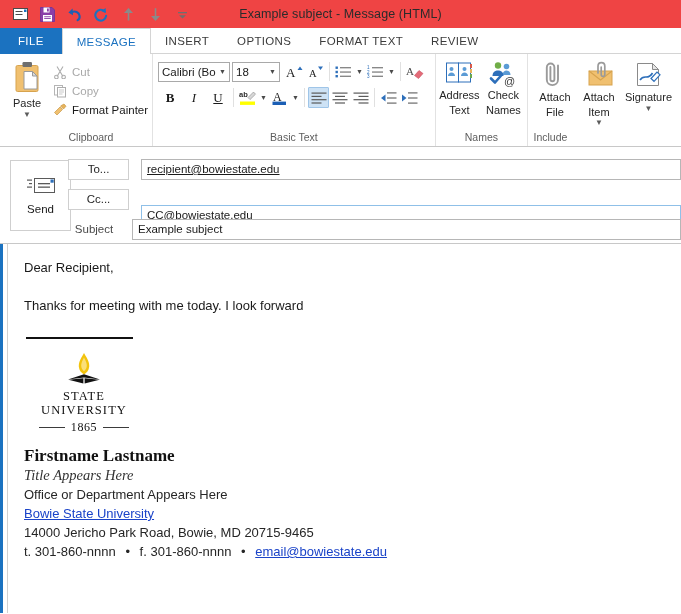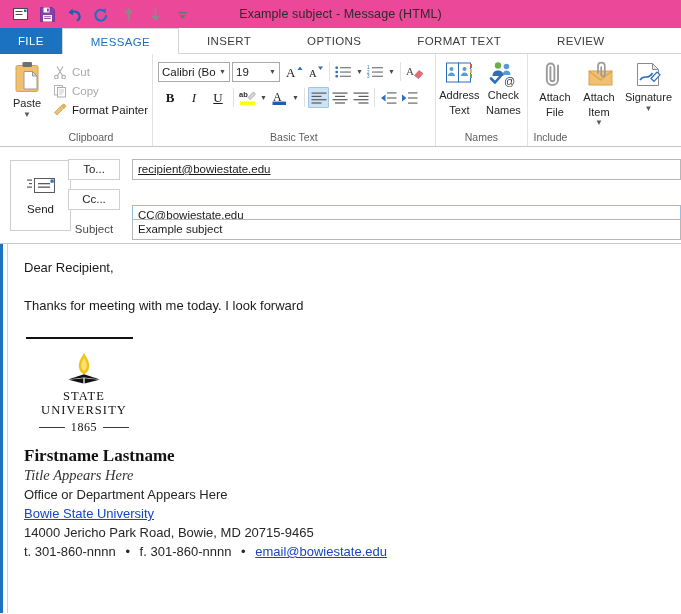--- a/index.html
+++ b/index.html
@@ -7,34 +7,34 @@
   body {
     width:681px; height:614px; overflow:hidden;
     background:#ffffff;
     font-family:"Liberation Sans", sans-serif;
     font-size:12px; color:#1a1a1a;
     -webkit-font-smoothing:antialiased;
   }
   #app { position:relative; width:681px; height:614px; background:#fff; }
 
   
-  .titlebar { position:relative; height:28px; background:#ec4899; }
+  .titlebar { position:relative; height:28px; background:#ef4444; }
   .qat { position:absolute; left:8px; top:0; height:28px; display:flex; align-items:center; gap:3px; }
   .qat-btn { width:24px; height:22px; display:flex; align-items:center; justify-content:center; cursor:pointer; }
   .win-title {
     position:absolute; left:0; right:0; top:0; height:28px;
     display:flex; align-items:center; justify-content:center;
     font-size:12.5px; color:#2b2b2b; letter-spacing:.1px; pointer-events:none;
   }
 
   
   .tabstrip { position:relative; height:26px; background:#fff; border-bottom:1px solid #d4d4d4; }
   .tabs { display:flex; height:26px; align-items:stretch; }
   .tab {
-    display:flex; align-items:center; padding:0 28px; height:26px;
+    display:flex; align-items:center; padding:0 14px; height:26px;
     font-size:11.5px; letter-spacing:.35px; color:#3b3b3b; cursor:pointer;
     text-transform:uppercase; white-space:nowrap;
   }
   .tab.file { background:#1b72c0; color:#fff; padding:0 18px; font-weight:400; }
   .tab.active {
     background:#fff; color:#1b72c0;
     border-left:1px solid #d4d4d4; border-right:1px solid #d4d4d4; border-top:1px solid #d4d4d4;
     margin-bottom:-1px; position:relative; z-index:3;
   }
 
@@ -83,21 +83,21 @@
   
   .hdr { position:relative; height:97px; background:#fff; border-bottom:1px solid #c8c8c8; }
   .sendbtn {
     position:absolute; left:10px; top:13px; width:61px; height:71px;
     border:1px solid #cfcfcf; background:#fff;
     display:flex; flex-direction:column; align-items:center; justify-content:center; cursor:pointer;
   }
   .sendbtn .lbl { font-size:11.5px; color:#1a1a1a; margin-top:7px; }
   .fieldrow { position:absolute; left:68px; right:0; height:22px; display:flex; align-items:center; }
   .fbtn {
-    width:52px; height:21px; border:1px solid #cfcfcf; background:#fff;
+    width:61px; height:21px; border:1px solid #cfcfcf; background:#fff;
     display:flex; align-items:center; justify-content:center;
     font-size:11.5px; color:#262626; cursor:pointer;
   }
   .flabel { width:52px; text-align:center; font-size:11.5px; color:#4a4a4a; }
   .finput {
     margin-left:12px; flex:1; height:21px; border:1px solid #b6b6b6; background:#fff;
     display:flex; align-items:center; padding:0 5px; font-size:11.5px; cursor:text;
   }
   .finput.focus { border-color:#8fc0e8;margin-top:32px; }
   .recip { text-decoration:underline; color:#1a1a1a; }
@@ -278,21 +278,21 @@
 
     <div class="rgroup" style="width:283px;">
       <div class="rgroup-body" style="flex-direction:column; padding-top:5px;">
 
         <div style="display:flex; align-items:center;">
           <div class="combo" style="width:72px;">
             <span class="cval">Calibri (Boc</span>
             <span class="cdrop">▼</span>
           </div>
           <div class="combo" style="width:48px; margin-left:2px;">
-            <span class="cval">19</span>
+            <span class="cval">18</span>
             <span class="cdrop">▼</span>
           </div>
           <div class="tbtn" style="margin-left:4px;">
             <svg width="17" height="16" viewBox="0 0 17 16">
               <text x="0" y="13" font-family="Liberation Serif, serif" font-size="13" fill="#1a1a1a">A</text>
               <path d="M11.5 6 L14 2.5 L16.5 6 Z" fill="#2d6fba"></path>
             </svg>
           </div>
           <div class="tbtn">
             <svg width="16" height="16" viewBox="0 0 16 16">

